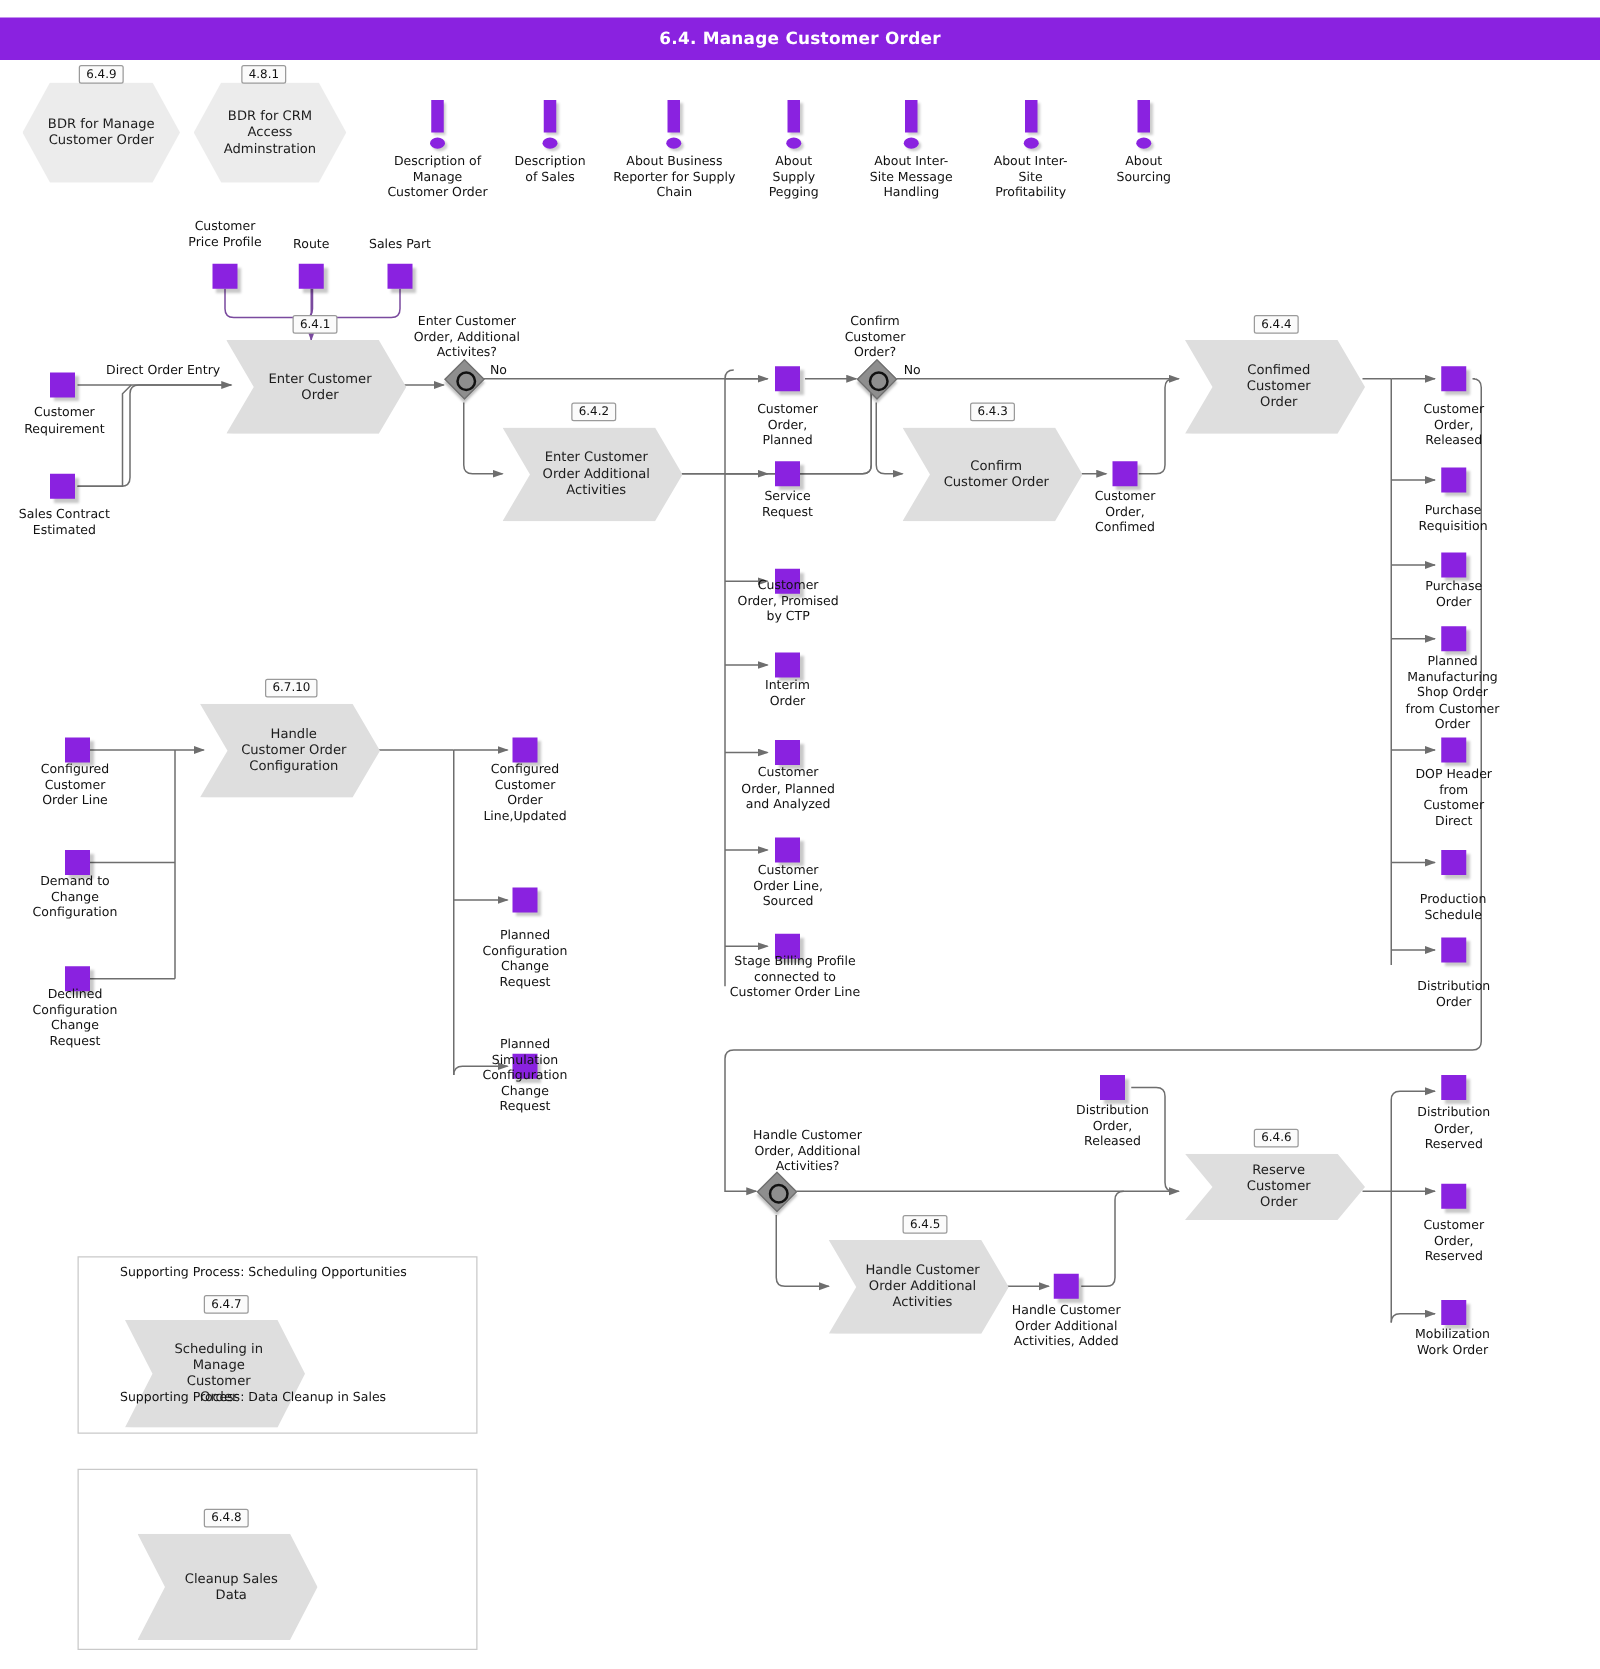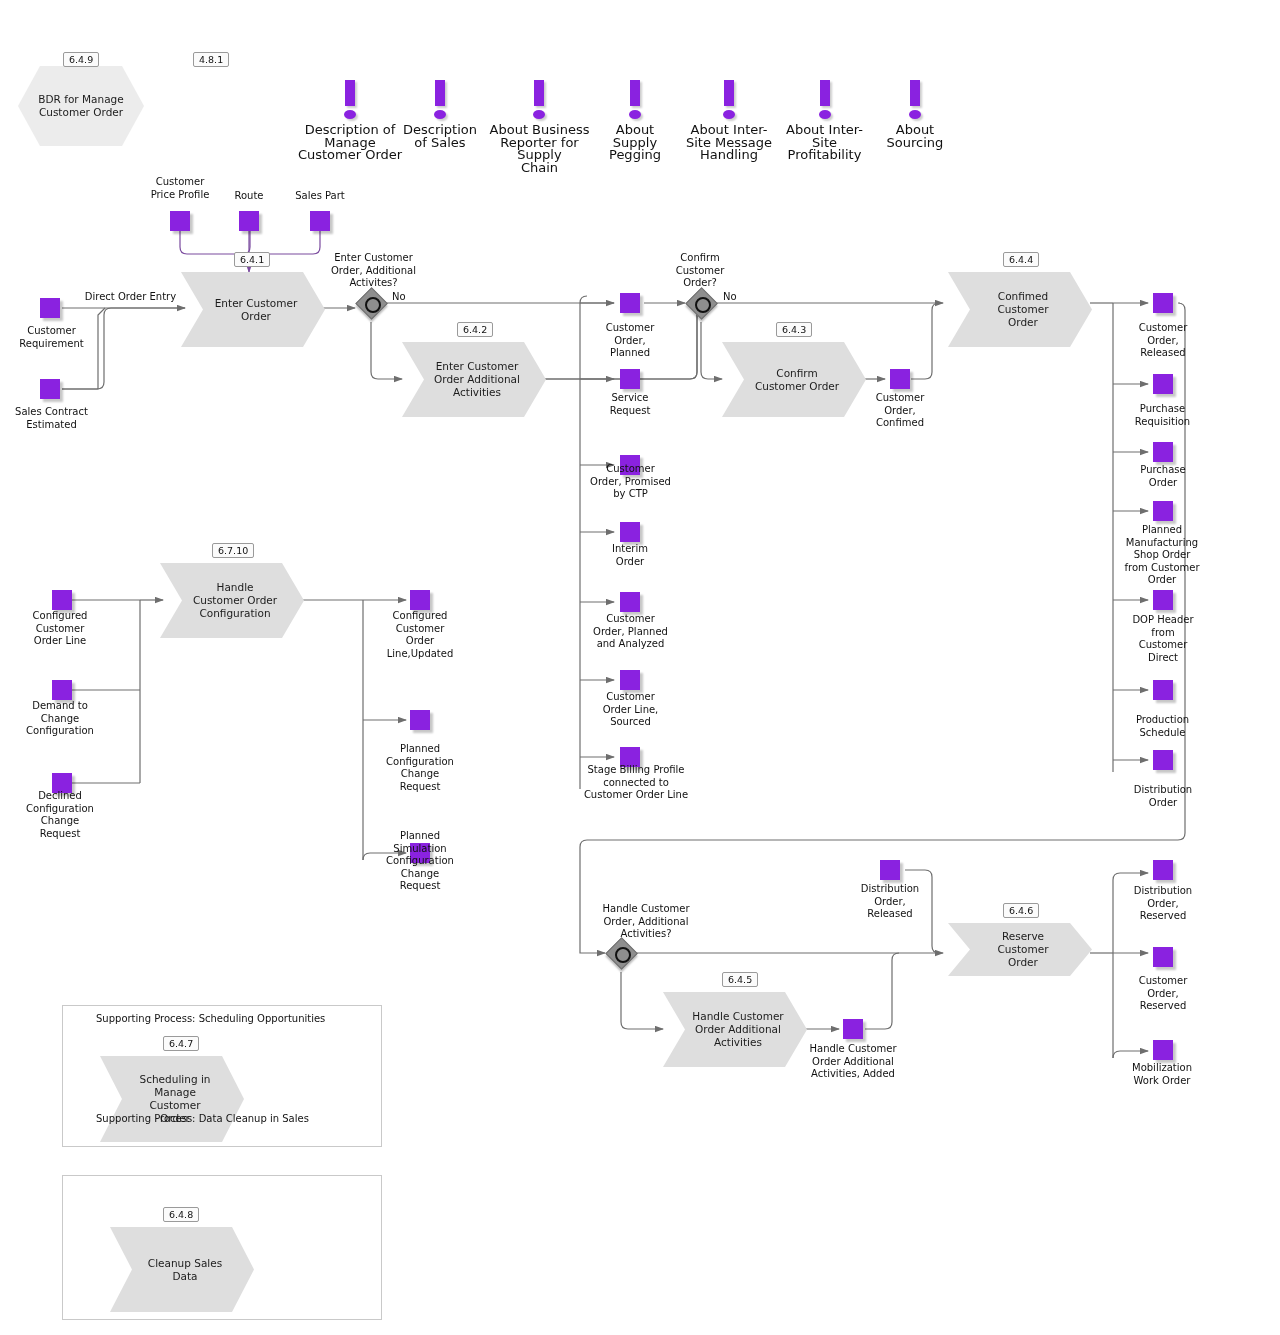--- a/index.html
+++ b/index.html
@@ -67,21 +67,21 @@
   .infomark{position:absolute;width:34px;height:44px;}
   .infomark .bar{
     position:absolute;left:12px;top:0;width:10px;height:26px;background:#8a22e0;
     box-shadow:2px 2px 2px rgba(0,0,0,.20);
   }
   .infomark .dot{
     position:absolute;left:11px;top:30px;width:12px;height:9px;border-radius:50%;
     background:#8a22e0;box-shadow:2px 2px 2px rgba(0,0,0,.20);
   }
   .infolabel{
-    position:absolute;text-align:center;font-size:13px;line-height:12.6px;color:#111;
+    position:absolute;text-align:center;font-size:10px;line-height:12.6px;color:#111;
     white-space:pre-line;
   }
 
   
   .gw{position:absolute;width:30px;height:30px;}
   .gw .dia{
     position:absolute;left:0;top:0;width:21.2px;height:21.2px;
     background:#8e8e8e;border:1px solid #6f6f6f;
     transform:rotate(45deg);transform-origin:center;
     left:4.4px;top:4.4px;
@@ -101,20 +101,21 @@
   }
   .frame-title{
     position:absolute;font-size:10px;line-height:12px;color:#111;
   }
 </style>
 </head>
 <body>
 
 <div id="root">
 
+  <div class="titlebar">6.4. Manage Customer Order</div>
 
   <svg id="wires" viewBox="0 0 1280 1335">
     <defs>
       <marker id="ah" markerWidth="9" markerHeight="9" refX="8" refY="3.2" orient="auto" markerUnits="userSpaceOnUse">
         <path d="M0,0 L9,3.2 L0,6.4 z" fill="#6e6e6e"></path>
       </marker>
       <marker id="ahp" markerWidth="9" markerHeight="9" refX="8" refY="3.2" orient="auto" markerUnits="userSpaceOnUse">
         <path d="M0,0 L9,3.2 L0,6.4 z" fill="#7a4a9e"></path>
       </marker>
     </defs>
@@ -199,20 +200,23 @@
       <path d="M363,720 L406,720" marker-end="url(#ah)"></path>
       <path d="M363,860 Q363,853 370,853 L406,853" marker-end="url(#ah)"></path>
     </g>
   </svg>
 
   <div class="chip" style="left:63px;top:52px;">6.4.9</div>
   <div class="hex" style="left: 18px; top: 66px; width: 126px; height: 80px; white-space: pre-line;">BDR for Manage
 Customer Order</div>
 
   <div class="chip" style="left:193px;top:52px;">4.8.1</div>
+  <div class="hex" style="left: 155px; top: 66px; width: 122px; height: 80px; white-space: pre-line;">BDR for CRM
+Access
+Adminstration</div>
 
   <div class="infomark" style="left:333px;top:80px;">
       <div class="bar"></div>
       <div class="dot"></div>
     </div>
   <div class="infolabel" style="left: 290px; top: 124px; width: 120px; white-space: pre-line;">Description of
 Manage
 Customer Order</div>
 
   <div class="infomark" style="left:423px;top:80px;">

